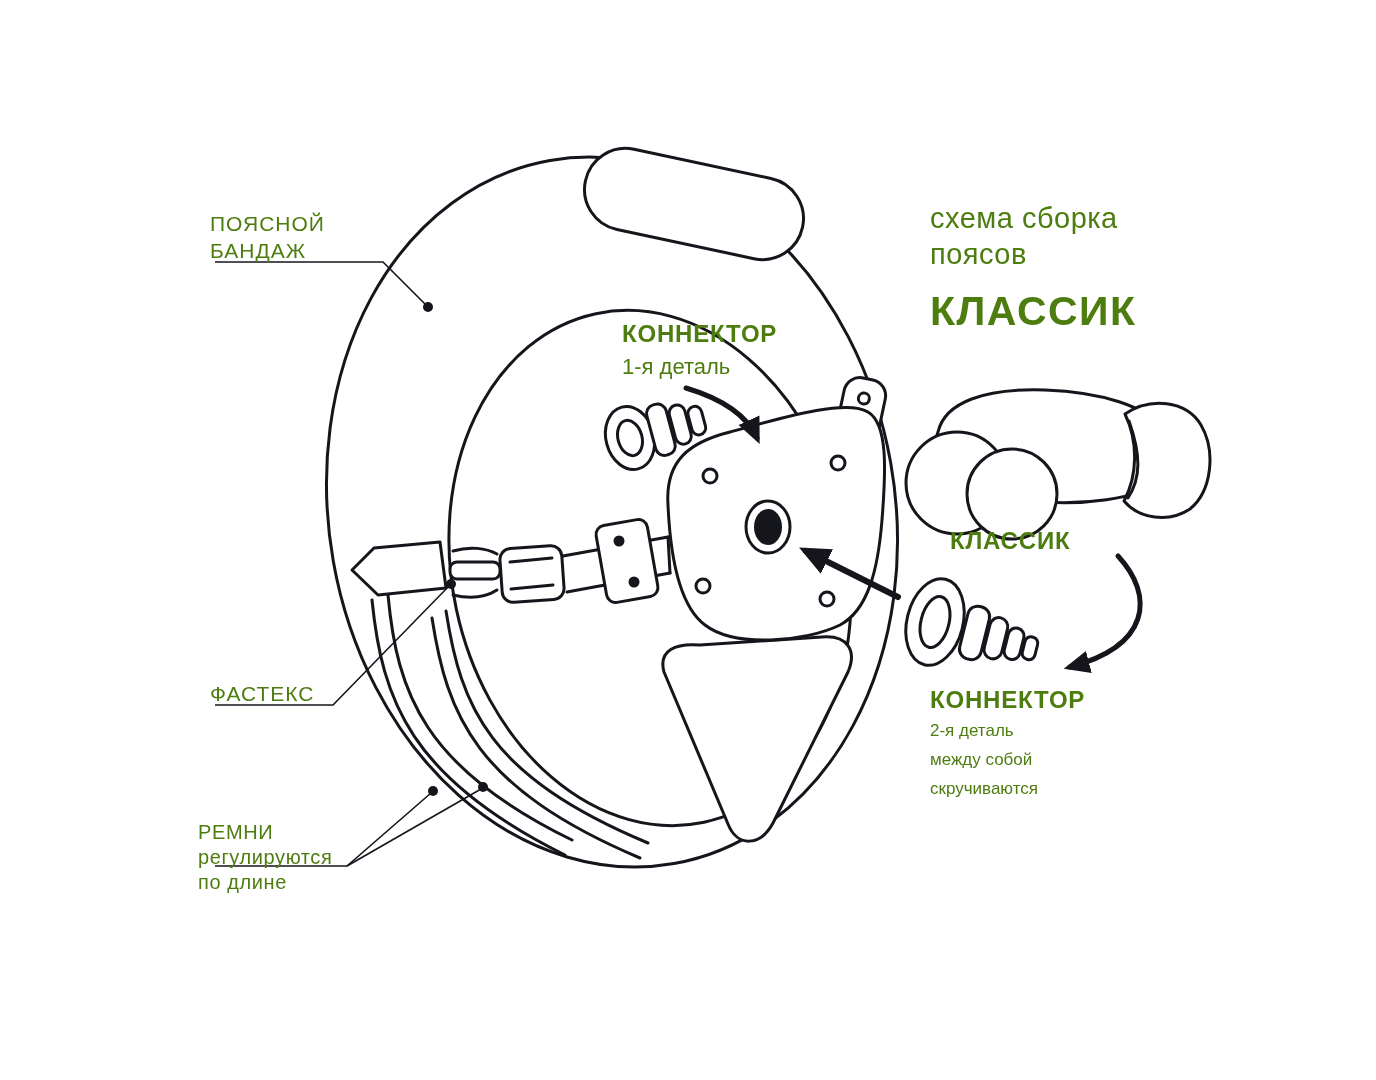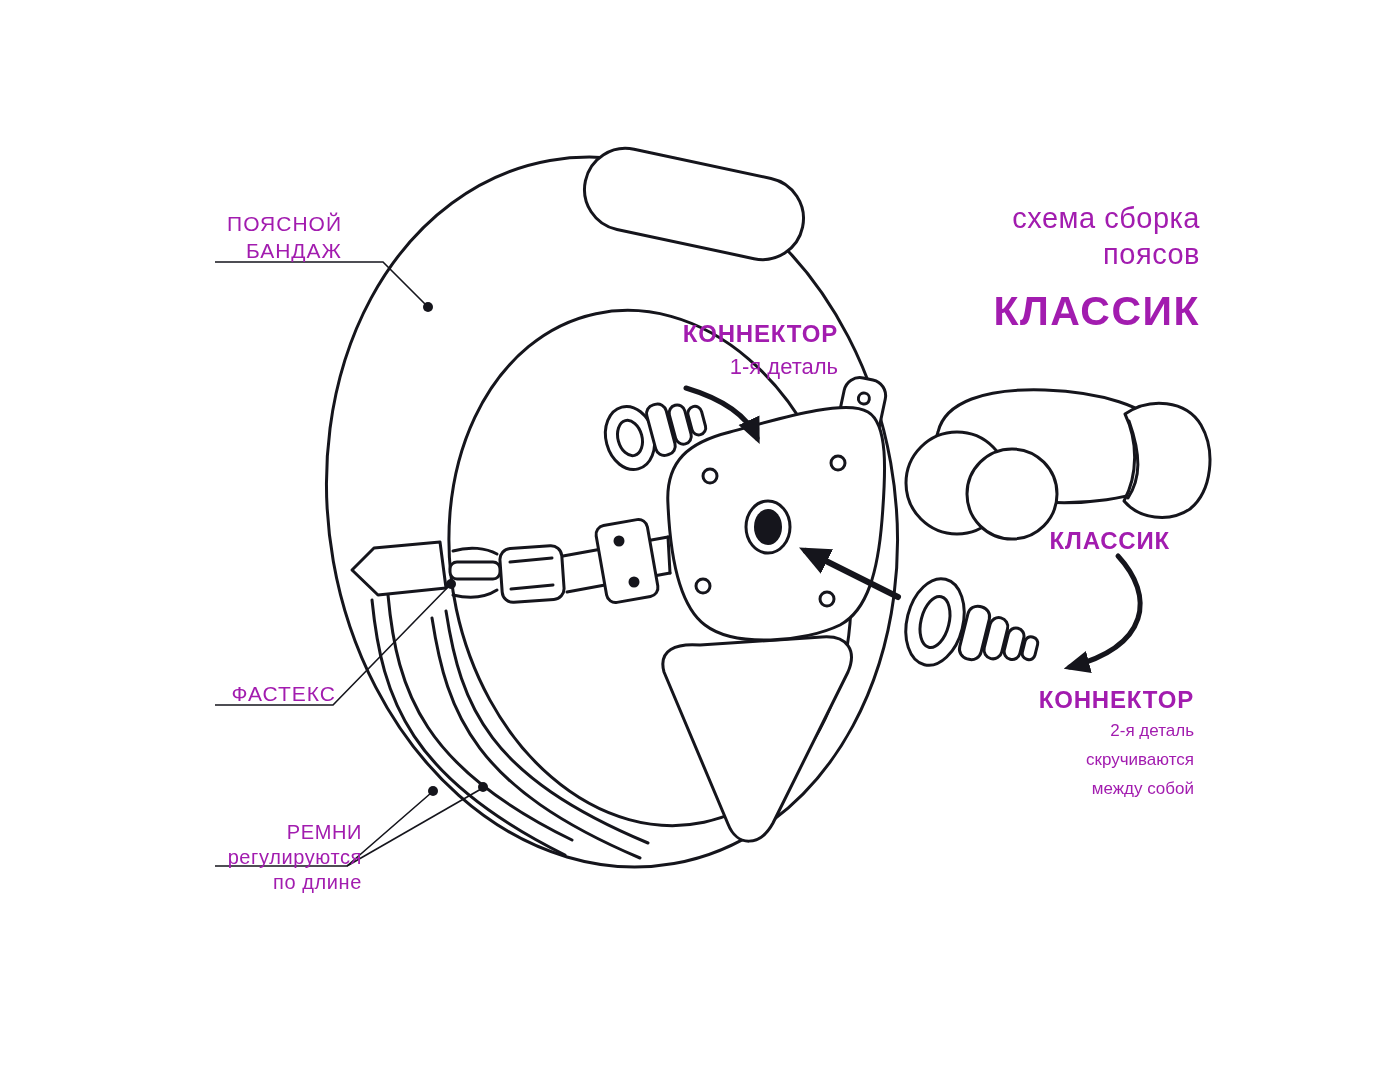--- a/index.html
+++ b/index.html
@@ -6,21 +6,21 @@
   .canvas {
     position: relative;
     width: 1376px;
     height: 1080px;
     background: #ffffff;
     overflow: hidden;
     font-family: "Liberation Sans", "DejaVu Sans", sans-serif;
     color: #15151c;
   }
   .art { position: absolute; left: 0; top: 0; }
-  .lbl { position: absolute; text-align: right; color: #a21caf; }
+  .lbl { position: absolute; text-align: left; color: #4d7c0f; }
   .t-small   { font-size: 29px; line-height: 36px; letter-spacing: 0.5px; }
   .t-big     { font-size: 41px; line-height: 46px; font-weight: 600; letter-spacing: 1.5px; margin-top: 16px; }
   .cap       { font-size: 21px; line-height: 27px; letter-spacing: 1px; }
   .bold-cap  { font-size: 24px; line-height: 28px; font-weight: 700; letter-spacing: 0.8px; }
   .sub       { font-size: 22px; line-height: 28px; }
   .note      { font-size: 17px; line-height: 29px; }
   .small-cap { font-size: 20px; line-height: 25px; letter-spacing: 0.6px; }
 </style>
 </head>
 <body>
@@ -155,22 +155,22 @@
     <div class="sub" style="margin-top:5px;">1-я деталь</div>
   </div>
 
   <div class="lbl" style="left:950px; top:527px; width:220px;">
     <div class="bold-cap">КЛАССИК</div>
   </div>
 
   <div class="lbl" style="left:930px; top:686px; width:264px;">
     <div class="bold-cap">КОННЕКТОР</div>
     <div class="note" style="margin-top:2px;">2-я деталь</div>
+    <div class="note">между собой</div>
     <div class="note">скручиваются</div>
-    <div class="note">между собой</div>
   </div>
 
   <div class="lbl" style="left:210px; top:680px; width:126px;">
     <div class="cap">ФАСТЕКС</div>
   </div>
 
   <div class="lbl" style="left:198px; top:788px; width:164px;margin-top:32px;">
     <div class="small-cap">РЕМНИ</div>
     <div class="small-cap">регулируются</div>
     <div class="small-cap">по длине</div>

